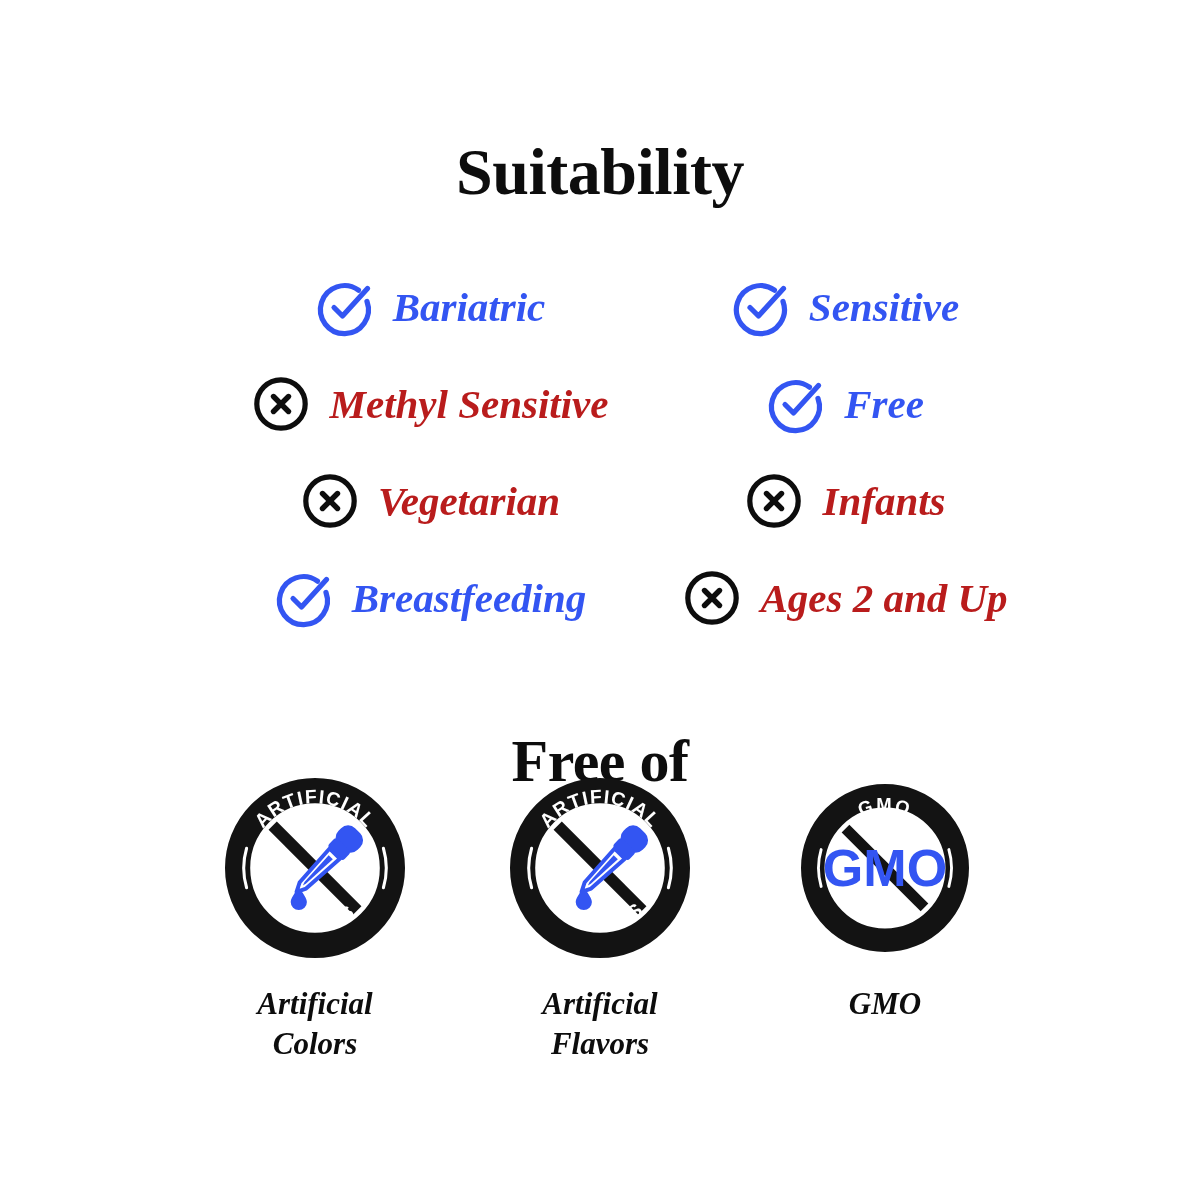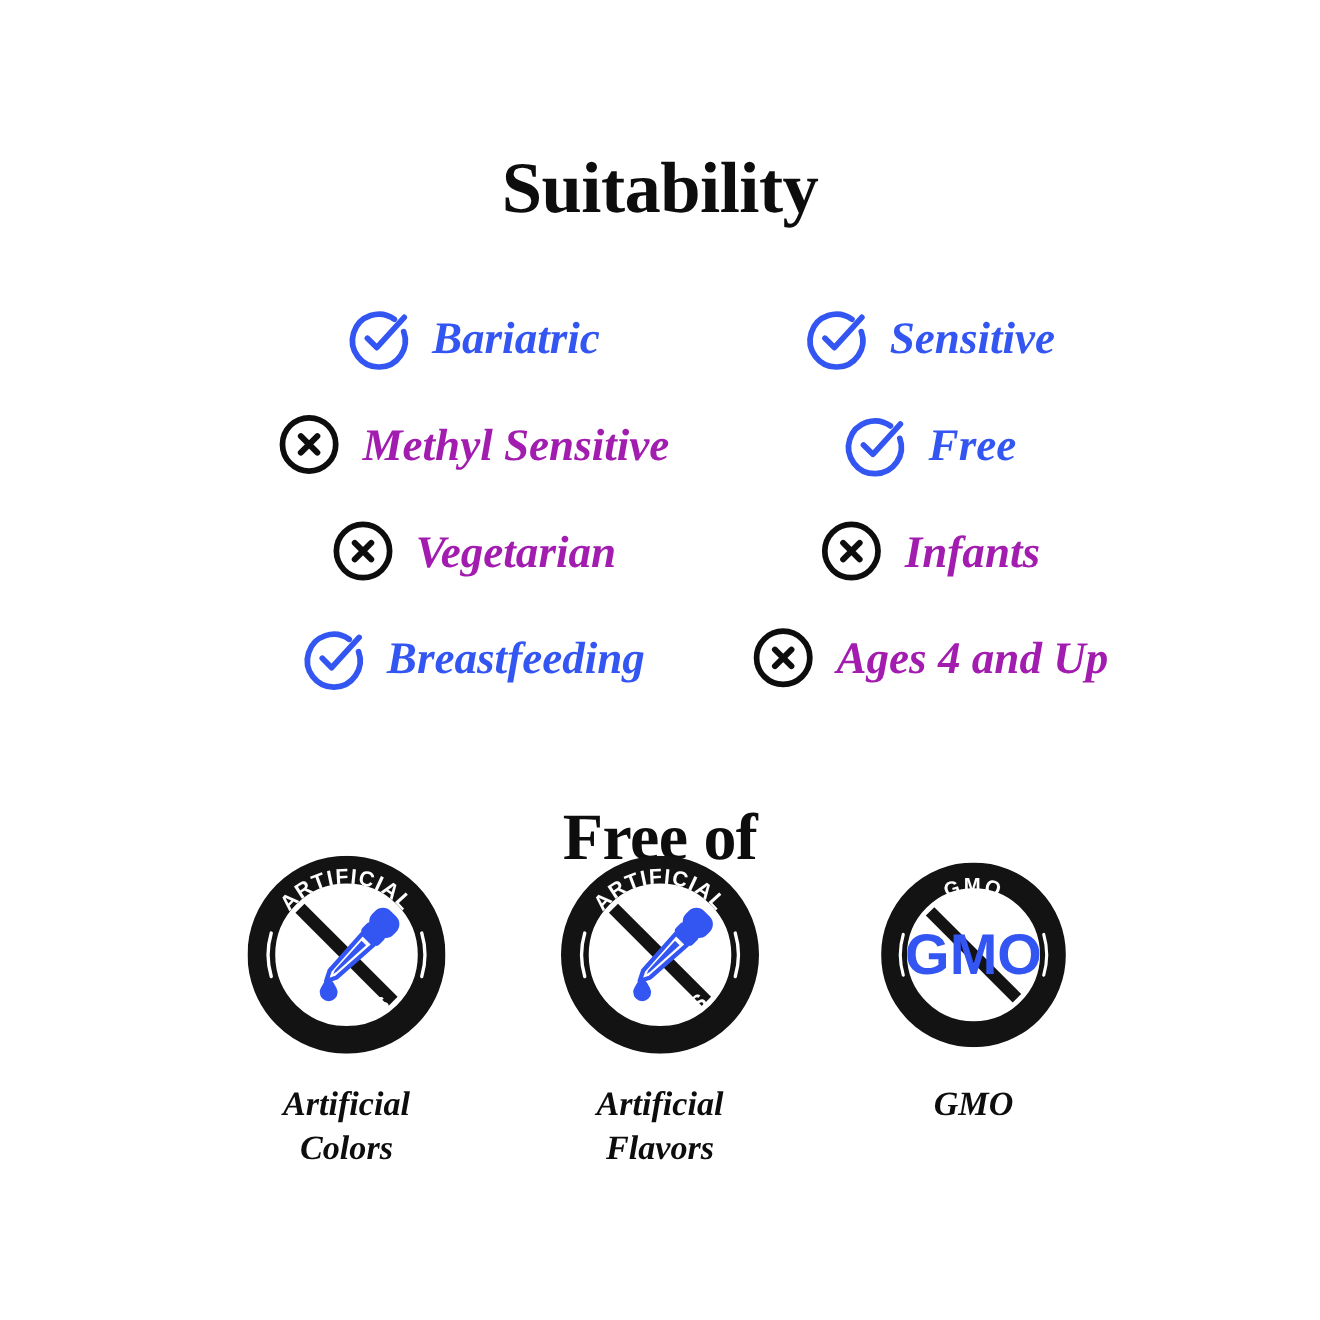--- a/index.html
+++ b/index.html
@@ -75,21 +75,21 @@
   .suit-icon svg { display: block; width: 56px; height: 56px; overflow: visible; }
   .suit-label {
     font-family: "Liberation Serif", serif;
     font-style: italic;
     font-weight: bold;
     font-size: 41px;
     line-height: 48px;
     white-space: nowrap;
   }
   .suit-item.yes .suit-label { color: #3355F2; }
-  .suit-item.no  .suit-label { color: #a21caf; }
+  .suit-item.no  .suit-label { color: #b91c1c; }
 
   
   #freeof-row {
     position: absolute;
     top: 778px;
     left: 0;
     width: 1200px;
     display: flex;
     justify-content: center;
     align-items: flex-start;
@@ -204,21 +204,21 @@
       <span class="suit-label">Breastfeeding</span>
     </div>
 
     <div class="suit-item no">
       <span class="suit-icon">
         <svg viewBox="0 0 56 56" aria-hidden="true">
           <circle cx="28" cy="28" r="24.2" fill="none" stroke="#0d0d0d" stroke-width="5.2"></circle>
           <path d="M20.5 20.5 L35.5 35.5 M35.5 20.5 L20.5 35.5" fill="none" stroke="#0d0d0d" stroke-width="5.4" stroke-linecap="round"></path>
         </svg>
       </span>
-      <span class="suit-label">Ages 4 and Up</span>
+      <span class="suit-label">Ages 2 and Up</span>
     </div>
 
   </div>
 
   <h2 class="section-title" id="freeof-title">Free of</h2>
 
   <div id="freeof-row">
 
     <div class="badge-cell">
       <div class="badge-art">

